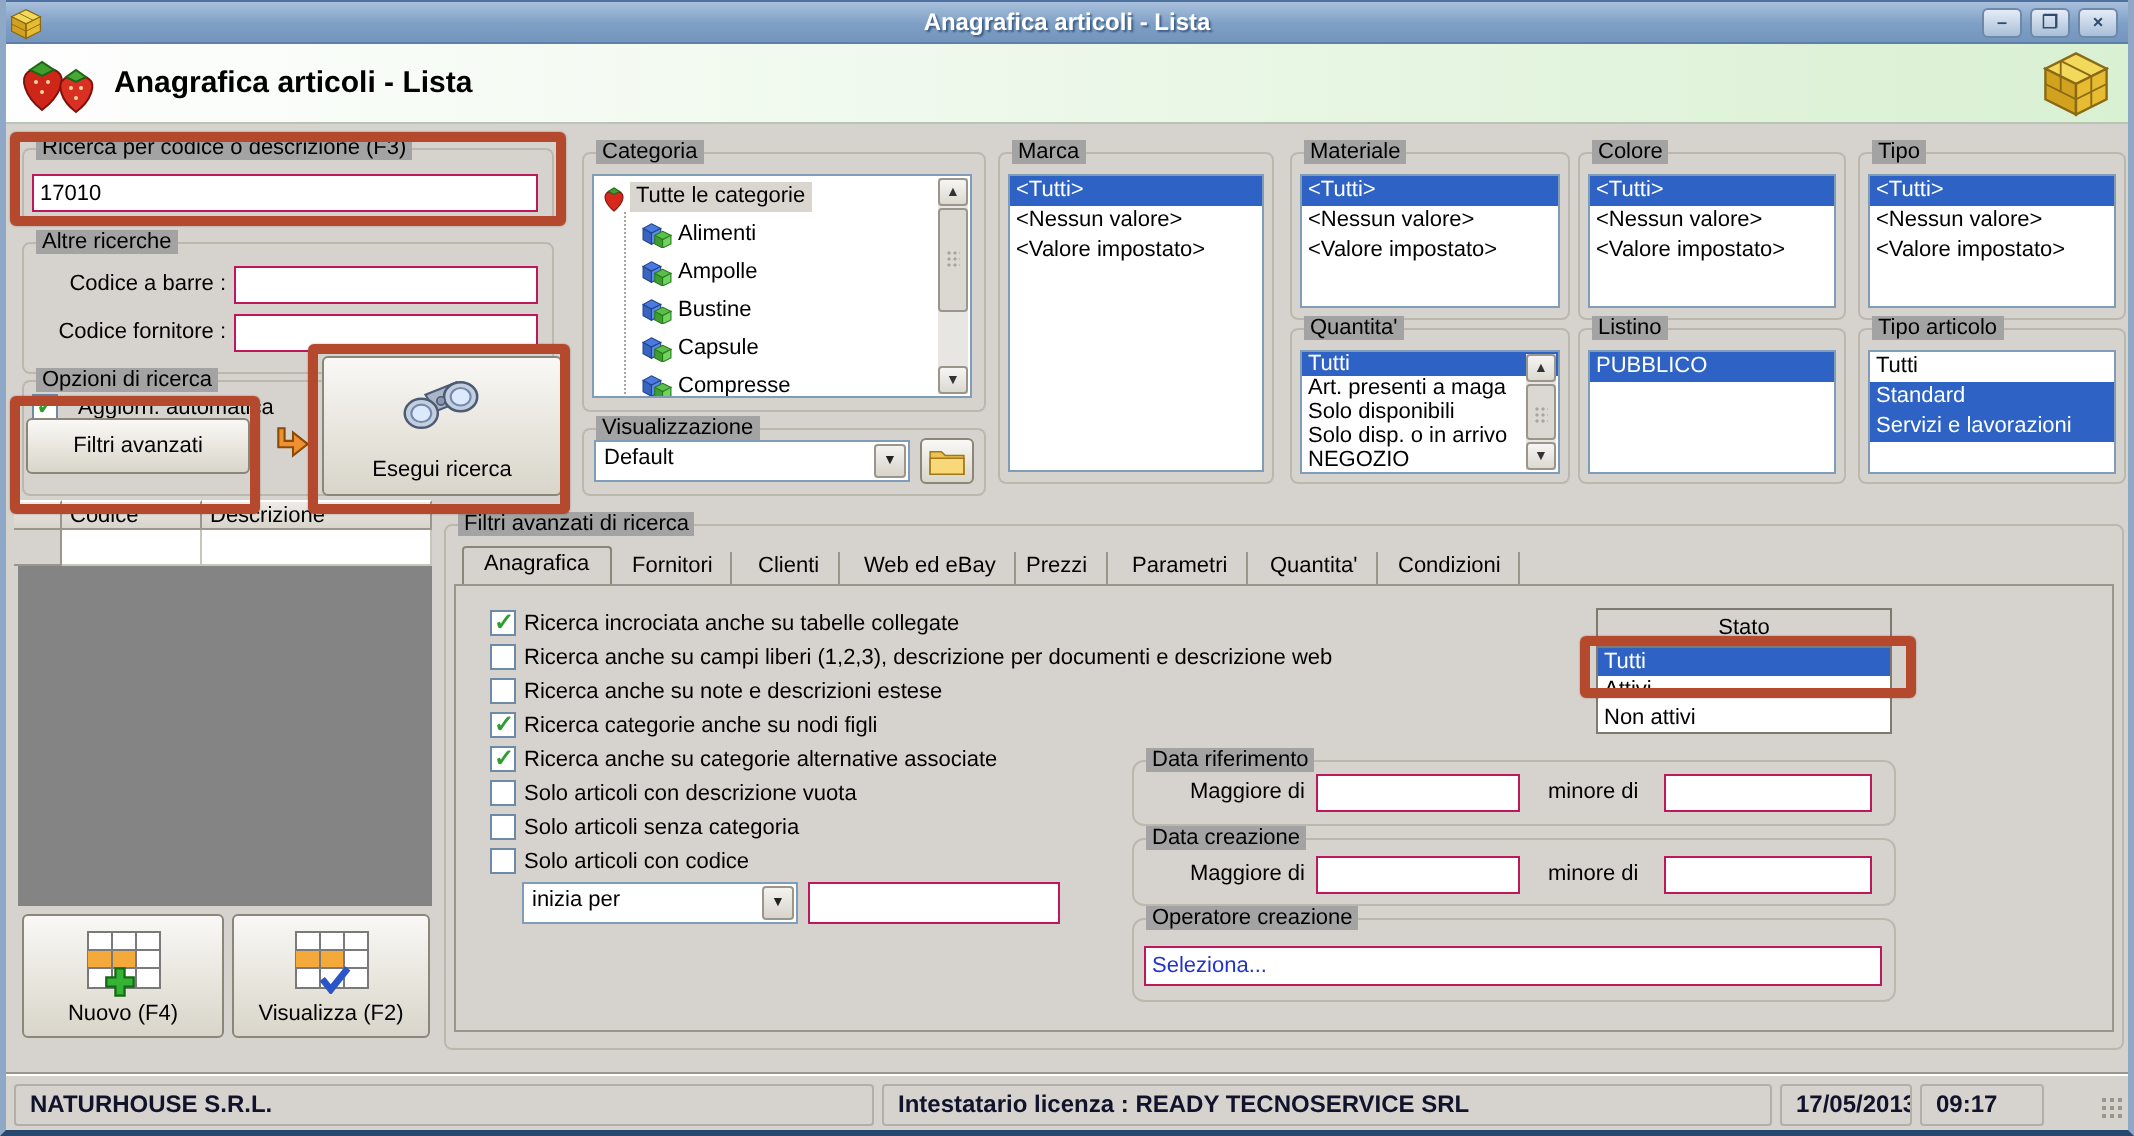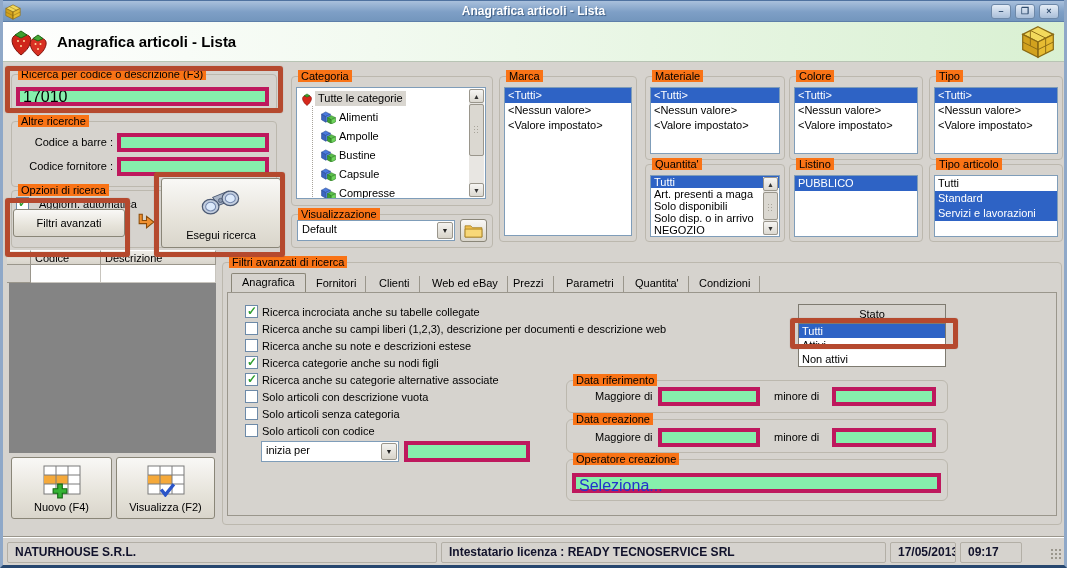--- a/index.html
+++ b/index.html
@@ -24,23 +24,23 @@
   
   .header { position:absolute; left:-3px; top:22px; width:1067px; height:40px;
     background:linear-gradient(90deg,#fefefe 0%,#f2faf0 35%,#d9f0d2 100%);
     border-bottom:1px solid #b8c4b4; }
   .header .htitle { position:absolute; left:57px; top:11px; font-size:15px; font-weight:bold; }
   .header .berries { position:absolute; left:7px; top:3px; }
   .header .hcube { position:absolute; right:12px; top:3px; }
 
   
   .group { position:absolute; border:1px solid #bcb8ae; border-radius:4px; }
-  .group > .legend { position:absolute; top:-7px; left:6px; background:#f97316; padding:0 3px;
+  .group > .legend { position:absolute; top:-7px; left:6px; background:#a3a3a3; padding:0 3px;
     white-space:nowrap; }
-  .tfield { position:absolute; background:#86efac; border:4px solid #be185d; font-size:16px;
+  .tfield { position:absolute; background:#ffffff; border:1px solid #be185d; font-size:11px;
     padding:1px 3px; font-family:"Liberation Sans",sans-serif; }
   input.tfield { outline:none; }
   .listbox { position:absolute; background:#fff; border:1px solid #7f9db9; overflow:hidden; }
   .li { height:15px; line-height:15px; padding:0 3px; white-space:nowrap; }
   .li.sel { background:#2e63c5; color:#fff; }
   .li.gsel { background:#d9d6d0; }
   .btn { position:absolute; background:linear-gradient(#f9f8f6,#e6e3da 60%,#d9d5cb);
     border:1px solid #8a8678; border-radius:3px; text-align:center; }
   .cb { position:absolute; width:13px; height:13px; background:#fff; border:1px solid #6d8aa8; }
   .cb.checked::after { content:"\2713"; position:absolute; left:1px; top:-2px; color:#2f9e2f;

